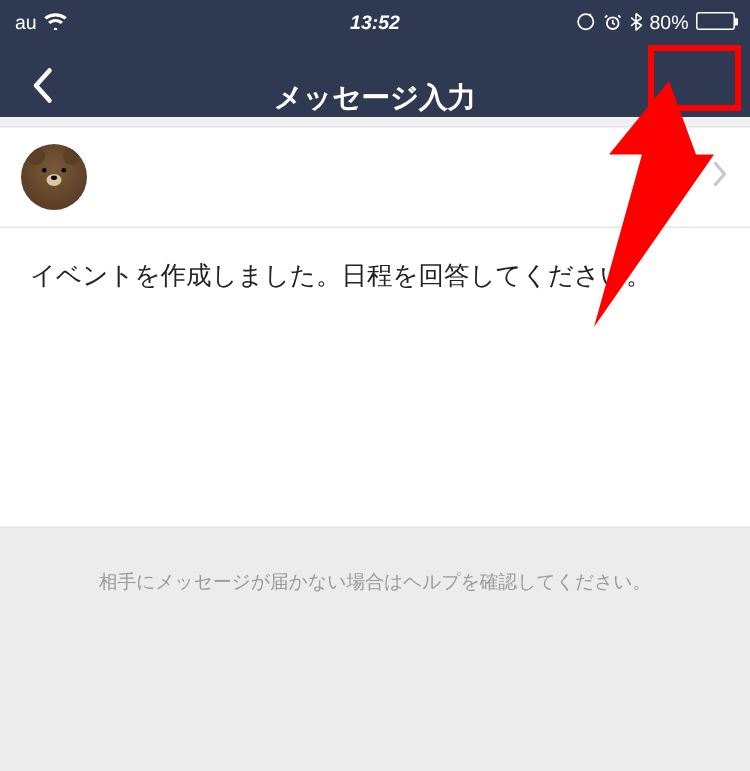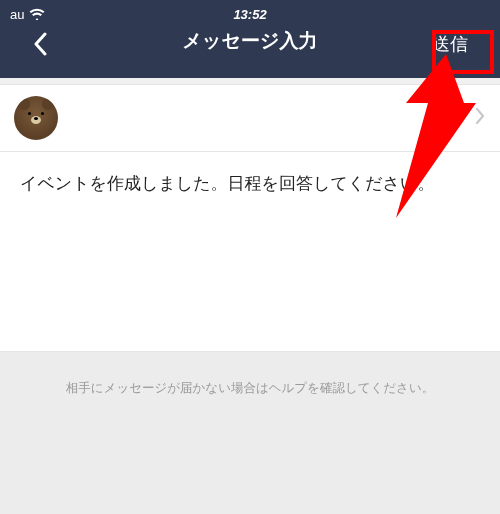--- a/index.html
+++ b/index.html
@@ -29,23 +29,23 @@
     width: 26px; height: 12px; border: 1px solid #fff; border-radius: 2px;
     position: relative; display: inline-block;
   }
   .battery::after { content:""; position:absolute; right:-3px; top:3px; width:2px; height:5px; background:#fff; border-radius:0 1px 1px 0;}
   .battery-fill { background:#fff; height:100%; width:80%; }
   .nav-bar {
     background: #2f3a52;
     color: #fff;
     height: 50px;
     display: flex;
-    align-items: flex-start;
+    align-items: flex-end;
     justify-content: space-between;
-    padding: 0 24px;
+    padding: 0 12px;
     position: relative;
   }
   .nav-back { font-size: 28px; line-height: 1; cursor: pointer; padding: 4px 8px; }
   .nav-title { position:absolute; left:50%; transform:translateX(-50%); font-size: 19px; font-weight: 600; }
   .nav-send {
     font-size: 18px;
     padding: 4px 8px;
     cursor: pointer;
   }
   .send-highlight {
@@ -124,30 +124,52 @@
 <div class="status-bar">
   <div class="status-left">
     <span>au</span>
     <span class="wifi-icon">
       <svg width="16" height="12" viewBox="0 0 16 12">
           <path d="M8 10.5a1.2 1.2 0 100 2.4 1.2 1.2 0 000-2.4zM3 6.5a8 8 0 0110 0l-1.5 1.5a6 6 0 00-7 0zM0.5 3.5a12 12 0 0115 0L14 5a10 10 0 00-12 0z" fill="#fff"></path>
         </svg>
     </span>
   </div>
   <div class="status-center">13:52</div>
+  <div class="status-right">
+    <span class="rot-icon">
+      <svg width="13" height="13" viewBox="0 0 14 14">
+          <circle cx="7" cy="7" r="5.5" fill="none" stroke="#fff" stroke-width="1.2"></circle>
+          <path d="M7 3v4l2 1" stroke="#fff" stroke-width="1.2" fill="none" opacity="0"></path>
+          <path d="M9 2l2-1-0.5 2.5" fill="#fff"></path>
+        </svg>
+    </span>
+    <span class="alarm-icon">
+      <svg width="13" height="13" viewBox="0 0 14 14">
+          <circle cx="7" cy="8" r="4.2" fill="none" stroke="#fff" stroke-width="1.3"></circle>
+          <path d="M7 5.5V8l1.5 1" stroke="#fff" stroke-width="1.2" fill="none"></path>
+          <path d="M3 2.5L1.5 4M11 2.5L12.5 4" stroke="#fff" stroke-width="1.3"></path>
+        </svg>
+    </span>
+    <span class="bt-icon">
+      <svg width="8" height="13" viewBox="0 0 8 14">
+          <path d="M4 1v12l4-3.5L4 7l4-2.5L4 1M4 7L0.5 4M4 7l-3.5 3" stroke="#fff" stroke-width="1.1" fill="none" stroke-linejoin="round"></path>
+        </svg>
+    </span>
+    <span>80%</span>
+    <span class="battery"><span class="battery-fill"></span></span>
+  </div>
 </div>
 
 <div class="nav-bar">
   <div class="nav-back">
     <svg width="16" height="24" viewBox="0 0 14 24">
         <path d="M12 2L3 12l9 10" stroke="#fff" stroke-width="3" fill="none" stroke-linecap="round" stroke-linejoin="round"></path>
       </svg>
   </div>
   <div class="nav-title">メッセージ入力</div>
-  <div class="nav-send">送信</div>
 </div>
 
 <div class="send-highlight"></div>
 
 <div class="recipient-row">
   <div class="avatar">
     <div class="bear-face">
       <span class="eye l"></span>
         <span class="eye r"></span>
       <span class="snout"></span>

